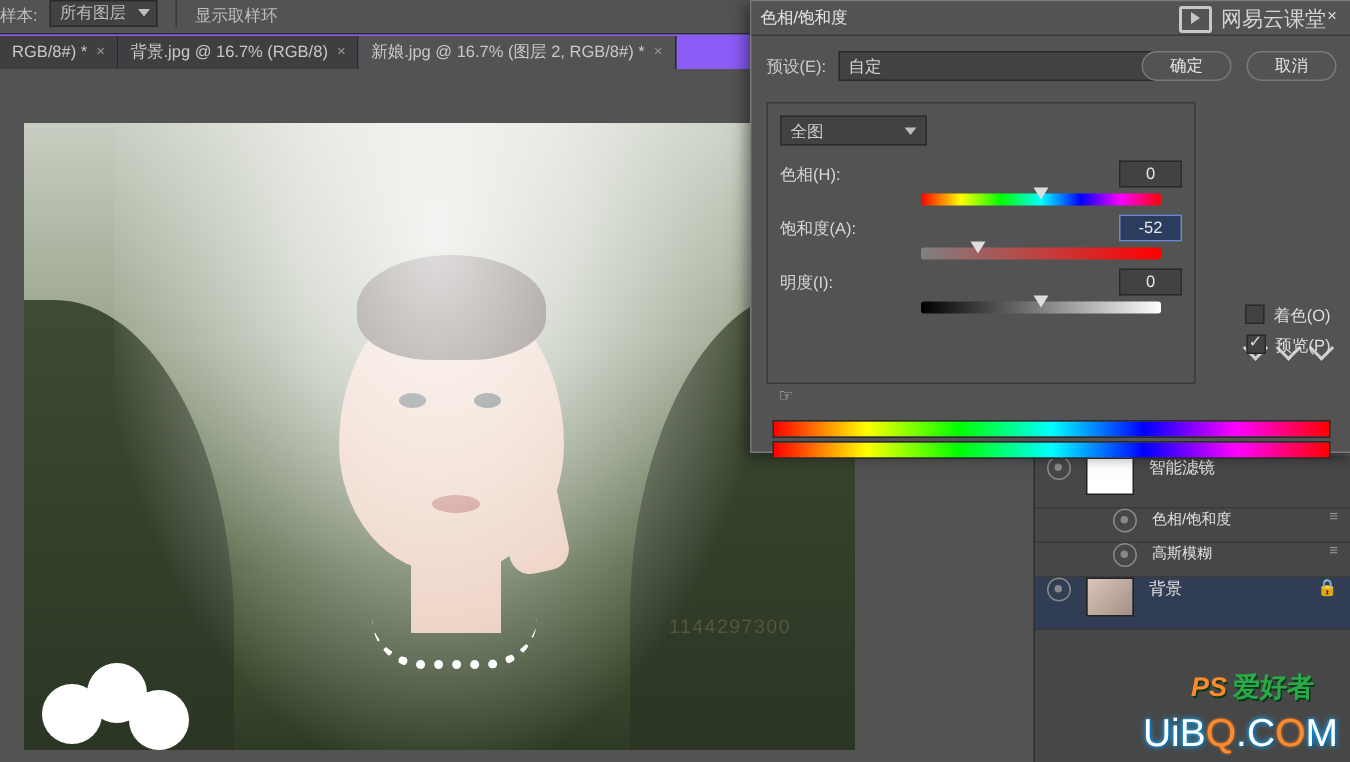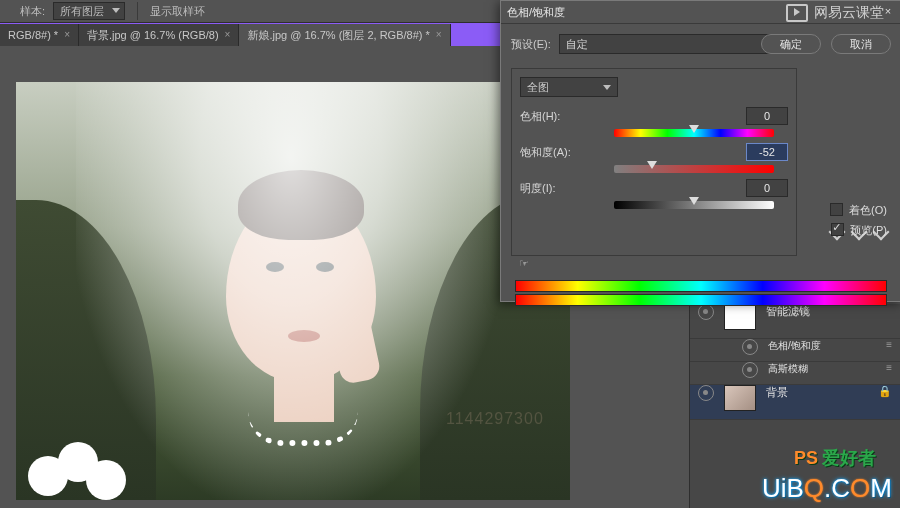--- a/index.html
+++ b/index.html
@@ -1,18 +1,18 @@
 <!DOCTYPE html>
 <html><head>
 <meta charset="utf-8">
 <style>
 html,body{margin:0;padding:0;width:900px;height:508px;background:#535353;font-family:"Microsoft YaHei",Tahoma,sans-serif;font-size:11px;color:#ccc;overflow:hidden}
 .app{position:relative;width:900px;height:508px}
 
-.toolbar{height:22px;line-height:22px;background:#535353;border-bottom:1px solid #2e2e2e;display:flex;align-items:center;padding:0 20px;color:#bdbdbd}
+.toolbar{height:22px;line-height:22px;background:#535353;border-bottom:1px solid #2e2e2e;display:flex;padding:0 0;color:#bdbdbd}
 .toolbar .label{margin-right:8px}
 .toolbar .select{background:#424242;border:1px solid #2a2a2a;height:16px;line-height:16px;padding:0 20px 0 6px;color:#bdbdbd;position:relative}
 .toolbar .chev-down{position:absolute;right:4px;top:5px}
 .toolbar .sep{width:1px;height:18px;background:#3a3a3a;margin:0 12px}
 .tabbar{height:24px;background:#8b5cf6;display:flex;align-items:center;border-bottom:2px solid #fdba74}
 .tab{height:22px;line-height:22px;padding:0 8px;color:#c8c8c8;background:#3f3f3f;border-right:1px solid #2a2a2a;display:flex;align-items:center;gap:6px;position:relative}
 .tab.active{background:#535353}
 .tab .close-x{font-size:10px;color:#9a9a9a}
 
 .canvas-area{position:absolute;left:0;top:46px;width:688px;height:462px;background:#535353}
@@ -27,21 +27,21 @@
 .canvas .eye.r{left:300px;top:180px}
 .canvas .lips{position:absolute;left:272px;top:248px;width:32px;height:12px;background:#b96b5e;border-radius:50%}
 .canvas .neck{position:absolute;left:258px;top:290px;width:60px;height:50px;background:#e8c6b3}
 .canvas .necklace{position:absolute;left:232px;top:330px;width:110px;height:28px;border-bottom:6px dotted #fff;border-radius:0 0 50px 50px}
 .canvas .hand{position:absolute;left:318px;top:220px;width:40px;height:80px;background:#e8c6b3;border-radius:20px 20px 14px 14px;transform:rotate(-12deg)}
 .canvas .flowers{position:absolute;left:12px;bottom:0;width:120px;height:60px}
 .flower{position:absolute;width:40px;height:40px;background:#fff;border-radius:50%}
 .flower.f1{left:0;bottom:4px}
 .flower.f2{left:30px;bottom:18px}
 .flower.f3{left:58px;bottom:0}
-.wm-id{position:absolute;left:430px;top:328px;font-size:16px;color:rgba(120,110,90,.5);letter-spacing:1px}
+.wm-id{position:absolute;left:430px;top:328px;font-size:13px;color:rgba(120,110,90,.5);letter-spacing:1px}
 
 .layers-panel{position:absolute;right:0;top:304px;width:210px;height:204px;background:#474747;border-left:1px solid #2e2e2e}
 .layers-panel .row{display:flex;height:34px;border-bottom:1px solid #3a3a3a;padding:0 8px;gap:10px}
 .layers-panel .eye{width:14px;height:14px;border:1px solid #888;border-radius:50%;position:relative;flex:0 0 14px}
 .layers-panel .eye::after{content:"";position:absolute;left:4px;top:4px;width:5px;height:5px;background:#888;border-radius:50%}
 .layers-panel .thumb{width:30px;height:24px;background:#fff;border:1px solid #222}
 .layers-panel .thumb.img{background:linear-gradient(135deg,#d9c6bb 0%,#a48f83 100%)}
 .layers-panel .name{flex:1;color:#e0e0e0}
 .layers-panel .fx{color:#9a9a9a;font-size:10px}
 .layers-panel .row.fxrow{height:22px;padding-left:52px;font-size:10px;color:#cdcdcd}
@@ -79,21 +79,21 @@
 .cbx.checked::after{content:"✓";position:absolute;left:0;top:-3px;font-size:11px;color:#ddd}
 .spectrum{position:absolute;left:14px;bottom:18px;right:14px;height:10px;background:linear-gradient(90deg,red,yellow,lime,cyan,blue,magenta,red);border:1px solid #2a2a2a}
 .spectrum.bottom{bottom:4px}
 
 .brand-top{position:absolute;right:16px;top:2px;height:22px;display:flex;align-items:center;gap:6px;color:#d4d4d4;font-size:14px}
 .brand-top .logo{width:18px;height:14px;border:2px solid #c8c8c8;border-radius:2px;position:relative}
 .brand-top .logo::after{content:"";position:absolute;left:6px;top:2px;width:0;height:0;border-top:4px solid transparent;border-bottom:4px solid transparent;border-left:6px solid #c8c8c8}
 .brand-bottom{position:absolute;right:8px;bottom:4px;font-family:Impact,Arial Black,sans-serif;font-size:26px;color:#fff;text-shadow:0 0 2px #19a8ff,0 0 4px #19a8ff,1px 1px 0 #083a57}
 .brand-bottom .o{color:#ff8a2b;text-shadow:0 0 2px #ff8a2b}
 .brand-bottom-cn{position:absolute;right:24px;bottom:38px;font-size:18px;color:#2aa84a;font-weight:700;text-shadow:1px 1px 0 #083a17}
-.brand-bottom-cn .ps{color:#ff8a2b;margin-right:4px;}
+.brand-bottom-cn .ps{color:#ff8a2b;margin-right:4px;font-style:italic}
 .chev-down{display:inline-block;width:0;height:0;border-left:4px solid transparent;border-right:4px solid transparent;border-top:5px solid #bdbdbd}
 .eyedrop{display:inline-block;width:10px;height:10px;border-left:2px solid #cfcfcf;border-bottom:2px solid #cfcfcf;transform:rotate(-45deg);position:relative}
 </style>
 </head>
 <body>
 <div class="app">
 
 <div class="toolbar">
   <span class="label">样本:</span>
   <span class="select">

